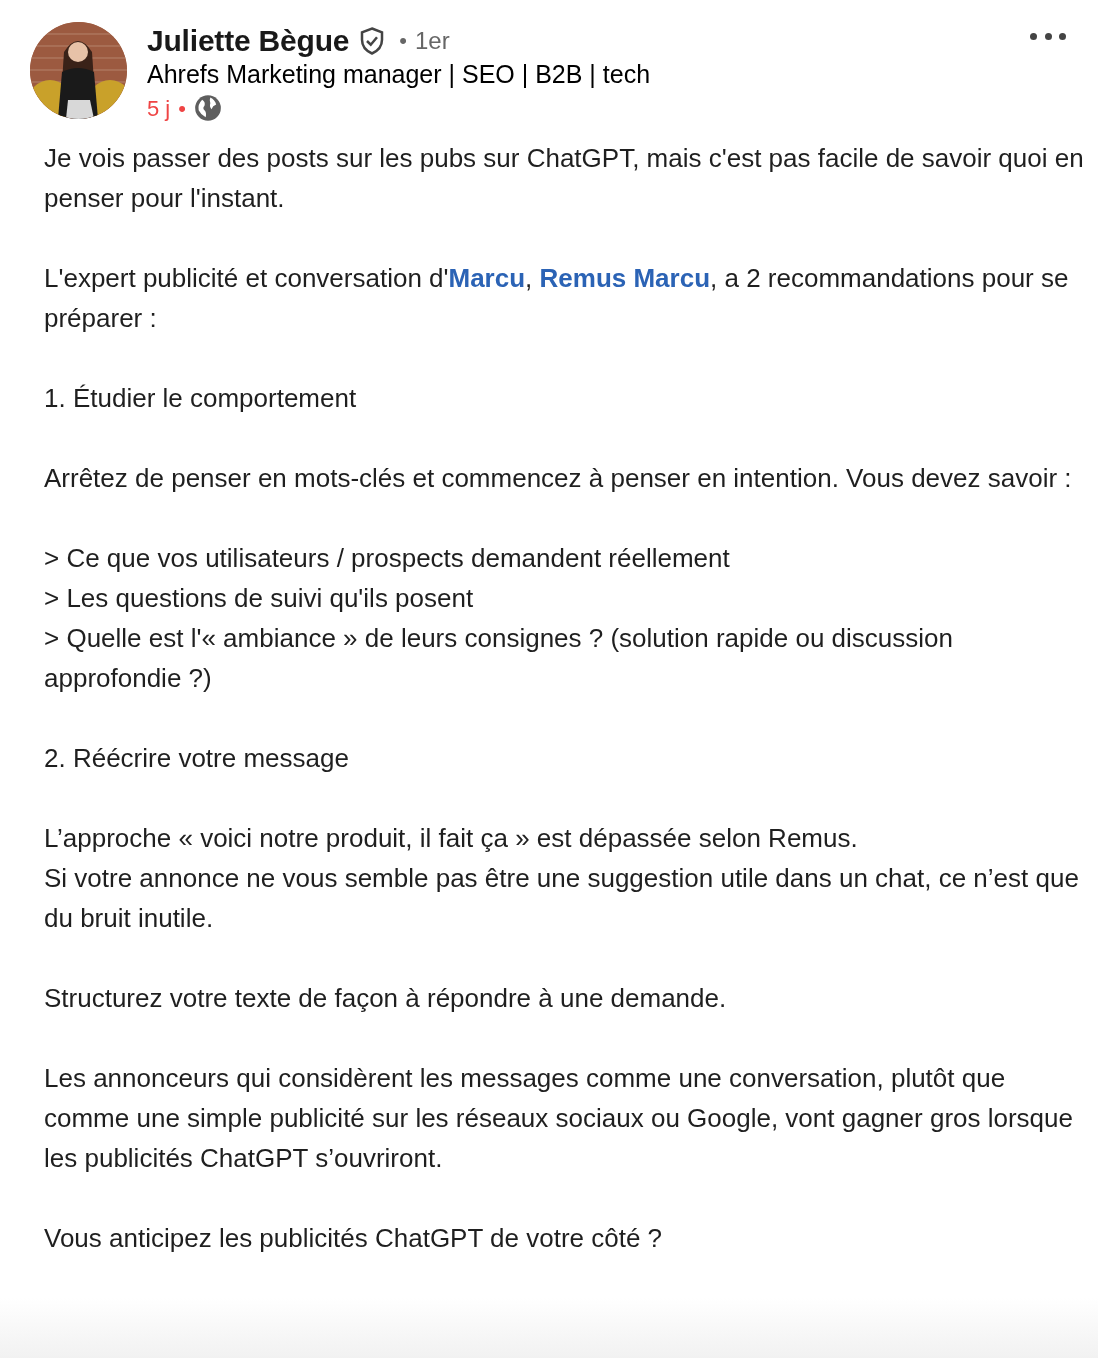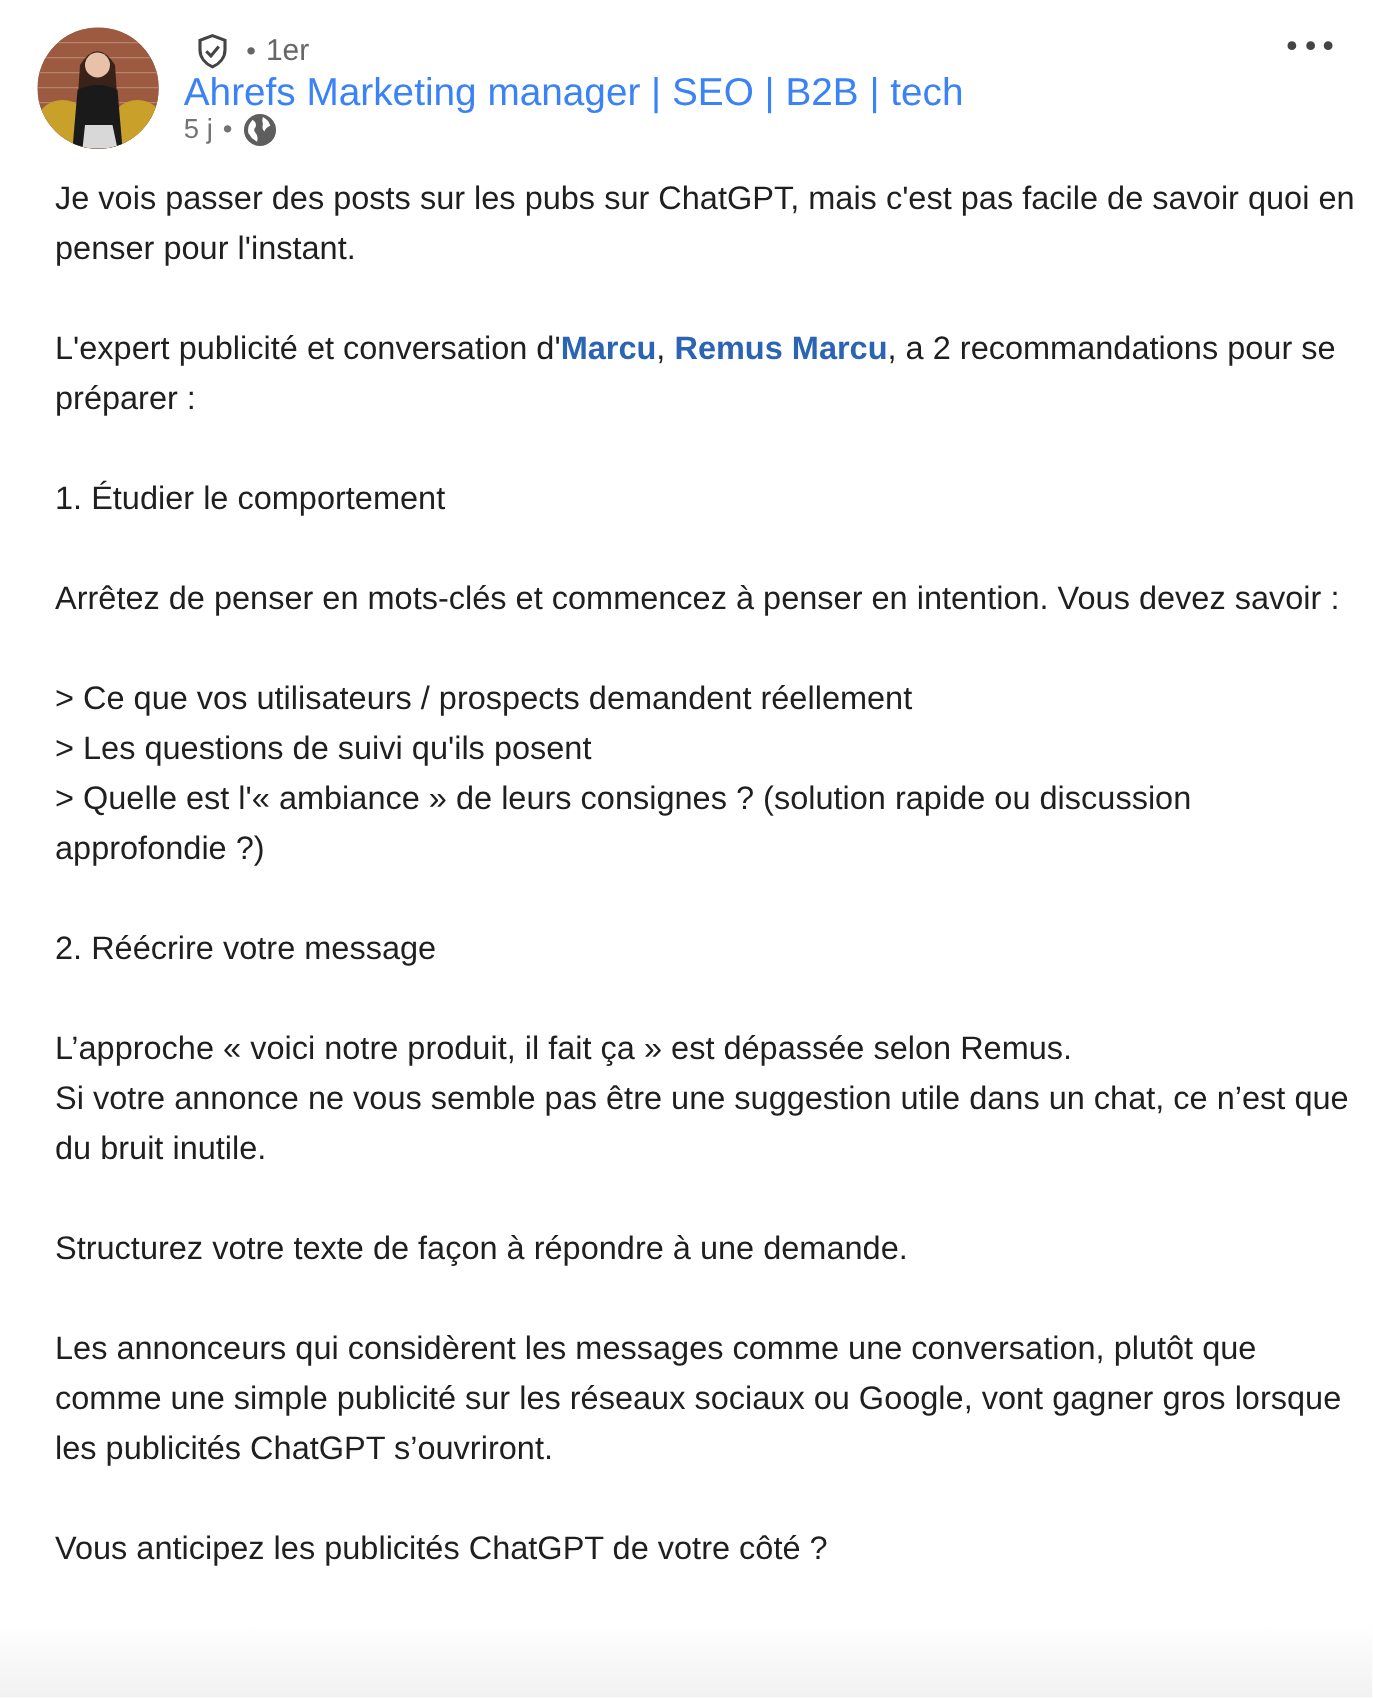--- a/index.html
+++ b/index.html
@@ -17,22 +17,22 @@
       overflow: hidden; position: relative; flex-shrink: 0;
       background: #a86a4c;
     }
     .avatar svg { width: 100%; height: 100%; display: block; }
     .meta { margin-left: 20px; margin-top: 0px; }
     .name-row { display: flex; align-items: center; height: 38px; }
     .name { font-size: 30px; font-weight: bold; color: #191919; letter-spacing: -0.2px; }
     .badge { margin-left: 8px; width: 30px; height: 30px; display: inline-flex; }
     .dot-sep { margin-left: 12px; font-size: 22px; color: #666; }
     .degree { margin-left: 8px; font-size: 24px; color: #666; }
-    .headline { font-size: 31px; color: #3b82f6; margin-top: -2px; height: 32px; line-height: 32px; }
-    .time-row { display: flex; align-items: flex-start; height: 32px; font-size: 22px; color: #737373; }
+    .headline { font-size: 25px; color: #000000; margin-top: -2px; height: 32px; line-height: 32px; }
+    .time-row { display: flex; align-items: flex-end; height: 32px; font-size: 22px; color: #ef4444; }
     .time-row .sep { margin: 0 8px; }
     .globe { width: 28px; height: 28px; display: inline-flex; }
     .more {
       position: absolute; right: 32px; top: 26px; width: 36px; height: 20px;
       display: flex; justify-content: space-between; align-items: center; cursor: pointer;
     }
     .more span { width: 7px; height: 7px; border-radius: 50%; background: #444; display: block; }
     .body-text {
       position: absolute; left: 44px; top: 138px; width: 1050px;
       font-size: 26px; line-height: 40px; color: #1f1f1f;
@@ -64,20 +64,21 @@
         <ellipse cx="20" cy="80" rx="22" ry="22" fill="#c9a12a"></ellipse>
         <ellipse cx="80" cy="80" rx="22" ry="22" fill="#c9a12a"></ellipse>
         <path d="M34 30 Q48 8 62 30 L64 60 L32 60 Z" fill="#3a2218"></path>
         <circle cx="48" cy="30" r="10" fill="#e7c2a8"></circle>
         <path d="M28 97 L32 50 Q48 42 64 50 L68 97 Z" fill="#1a1a1a"></path>
         <path d="M38 78 L60 78 L64 97 L36 97 Z" fill="#d8d8d8"></path>
       </svg>
     </div>
     <div class="meta">
       <div class="name-row">
+        <span class="name">Juliette Bègue</span>
         <span class="badge">
           <svg viewBox="0 0 24 24" width="30" height="30">
             <path d="M12 2 L20 5 V11 C20 16 16.5 20 12 22 C7.5 20 4 16 4 11 V5 Z" fill="none" stroke="#444" stroke-width="2"></path>
             <path d="M8 12 L11 15 L16 9" fill="none" stroke="#444" stroke-width="2"></path>
           </svg>
         </span>
         <span class="dot-sep">•</span>
         <span class="degree">1er</span>
       </div>
       <div class="headline">Ahrefs Marketing manager | SEO | B2B | tech</div>

